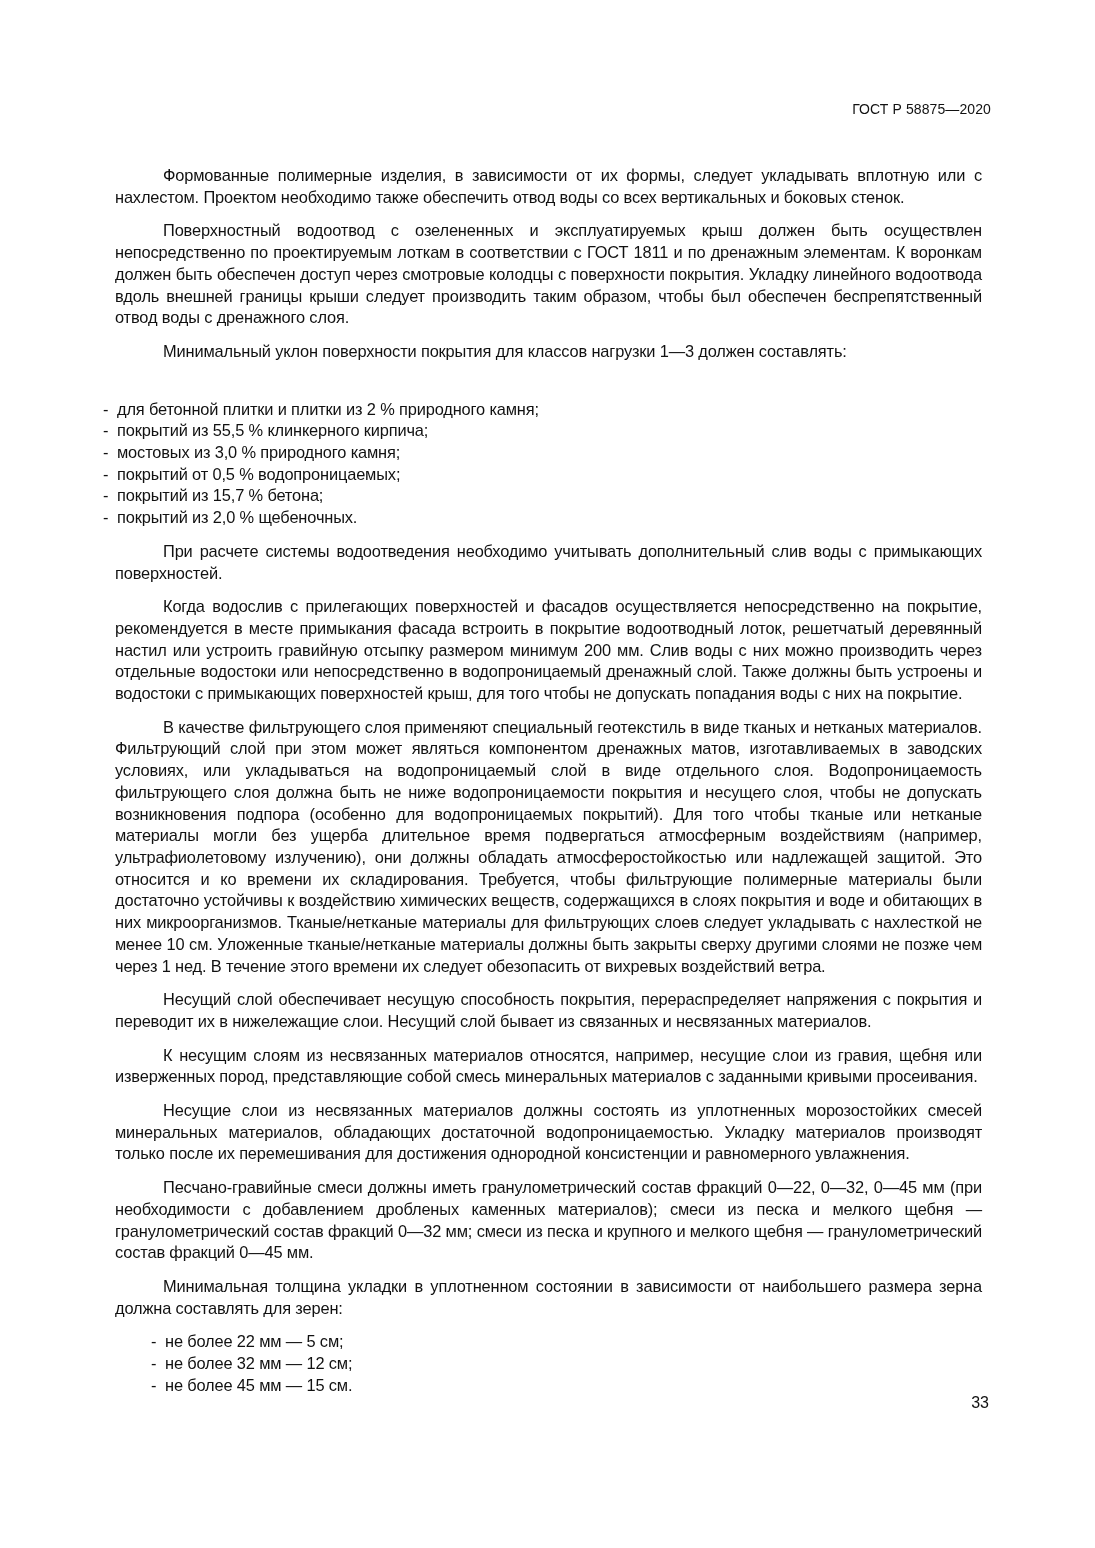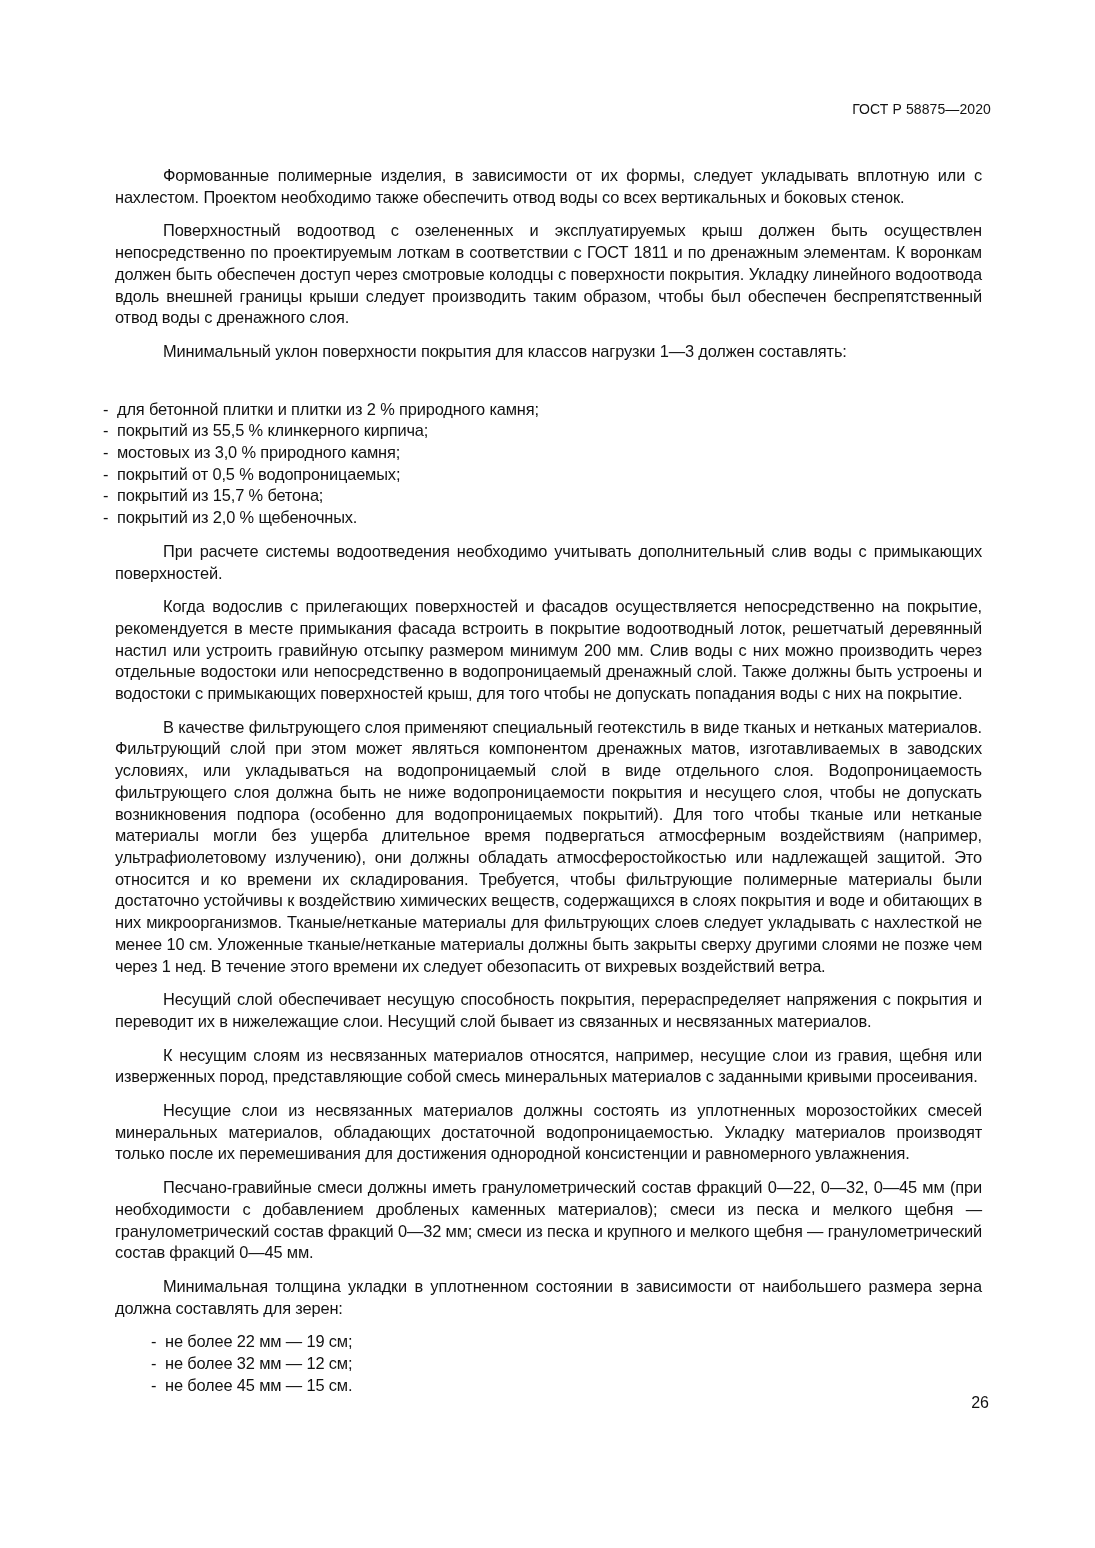--- a/index.html
+++ b/index.html
@@ -50,19 +50,19 @@
   <p class="p">При расчете системы водоотведения необходимо учитывать дополнительный слив воды с при­мыкающих поверхностей.</p>
   <p class="p">Когда водослив с прилегающих поверхностей и фасадов осуществляется непосредственно на по­крытие, рекомендуется в месте примыкания фасада встроить в покрытие водоотводный лоток, решет­чатый деревянный настил или устроить гравийную отсыпку размером минимум 200 мм. Слив воды с них можно производить через отдельные водостоки или непосредственно в водопроницаемый дре­нажный слой. Также должны быть устроены и водостоки с примыкающих поверхностей крыш, для того чтобы не допускать попадания воды с них на покрытие.</p>
   <p class="p">В качестве фильтрующего слоя применяют специальный геотекстиль в виде тканых и нетканых материалов. Фильтрующий слой при этом может являться компонентом дренажных матов, изготавли­ваемых в заводских условиях, или укладываться на водопроницаемый слой в виде отдельного слоя. Водопроницаемость фильтрующего слоя должна быть не ниже водопроницаемости покрытия и несу­щего слоя, чтобы не допускать возникновения подпора (особенно для водопроницаемых покрытий). Для того чтобы тканые или нетканые материалы могли без ущерба длительное время подвергаться атмосферным воздействиям (например, ультрафиолетовому излучению), они должны обладать атмос­феростойкостью или надлежащей защитой. Это относится и ко времени их складирования. Требуется, чтобы фильтрующие полимерные материалы были достаточно устойчивы к воздействию химических веществ, содержащихся в слоях покрытия и воде и обитающих в них микроорганизмов. Тканые/нетка­ные материалы для фильтрующих слоев следует укладывать с нахлесткой не менее 10 см. Уложенные тканые/нетканые материалы должны быть закрыты сверху другими слоями не позже чем через 1 нед. В течение этого времени их следует обезопасить от вихревых воздействий ветра.</p>
   <p class="p">Несущий слой обеспечивает несущую способность покрытия, перераспределяет напряжения с покрытия и переводит их в нижележащие слои. Несущий слой бывает из связанных и несвязанных материалов.</p>
   <p class="p">К несущим слоям из несвязанных материалов относятся, например, несущие слои из гравия, щеб­ня или изверженных пород, представляющие собой смесь минеральных материалов с заданными кри­выми просеивания.</p>
   <p class="p">Несущие слои из несвязанных материалов должны состоять из уплотненных морозостойких сме­сей минеральных материалов, обладающих достаточной водопроницаемостью. Укладку материалов производят только после их перемешивания для достижения однородной консистенции и равномерно­го увлажнения.</p>
   <p class="p">Песчано-гравийные смеси должны иметь гранулометрический состав фракций 0—22, 0—32, 0—45 мм (при необходимости с добавлением дробленых каменных материалов); смеси из песка и мел­кого щебня — гранулометрический состав фракций 0—32 мм; смеси из песка и крупного и мелкого щебня — гранулометрический состав фракций 0—45 мм.</p>
   <p class="p">Минимальная толщина укладки в уплотненном состоянии в зависимости от наибольшего размера зерна должна составлять для зерен:</p>
 
   <ul class="dash">
-    <li>не более 22 мм — 19 см;</li>
+    <li>не более 22 мм — 5 см;</li>
     <li>не более 32 мм — 12 см;</li>
     <li>не более 45 мм — 15 см.</li>
   </ul>
 </div>
 
-<div class="page-number">26</div>
+<div class="page-number">33</div>
 
 </body></html>

